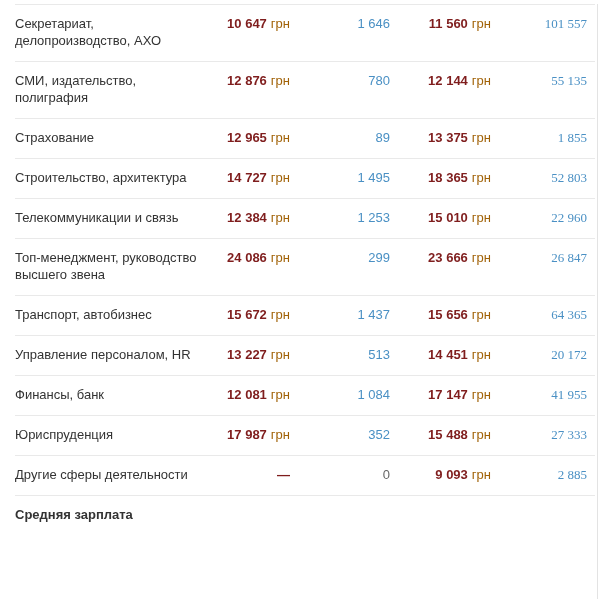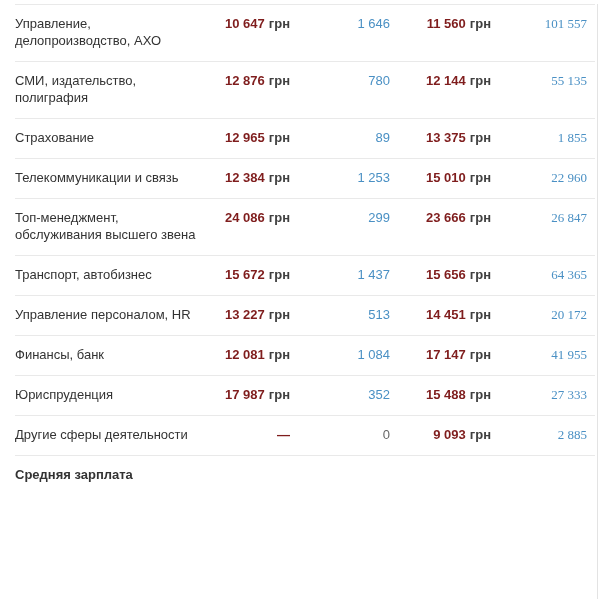--- a/index.html
+++ b/index.html
@@ -34,41 +34,41 @@
     vertical-align: top;
     padding: 10px 0 12px 0;
     font-size: 13px;
     line-height: 17px;
     color: #333333;
   }
   td.name { text-align: left; padding-right: 10px; }
   td.num  { text-align: right; white-space: nowrap; }
   td.last { padding-right: 8px; font-family: Liberation Serif, serif; }
   .val { font-weight: bold; color: #7f1d1d; }
-  .cur { font-weight: bold; color: #404040; margin-left: 4px; }
+  .cur { font-weight: normal; color: #a16207; margin-left: 4px; }
   .cur:empty { margin-left: 0; }
   .link { color: #4a90c4; cursor: pointer; margin-left: 38px; }
   .plain { color: #666666; cursor: default; }
   tr.summary td.name { font-weight: bold; }
 </style>
 </head>
 <body>
 
 <div class="panel">
   <table class="salary-table">
     <colgroup>
       <col class="c-name">
         <col class="c-sal1">
         <col class="c-cnt1">
         <col class="c-sal2">
         <col class="c-cnt2">
     </colgroup>
     <tbody>
   <tr>
-    <td class="name">Управление, делопроизводство, АХО</td>
+    <td class="name">Секретариат, делопроизводство, АХО</td>
     <td class="num"><span class="val">10 647</span><span class="cur">грн</span></td>
     <td class="num"><span class="link">1 646</span></td>
     <td class="num"><span class="val">11 560</span><span class="cur">грн</span></td>
     <td class="num last"><span class="link">101 557</span></td>
   </tr>
 
 
   <tr>
     <td class="name">СМИ, издательство, полиграфия</td>
     <td class="num"><span class="val">12 876</span><span class="cur">грн</span></td>
@@ -78,32 +78,39 @@
   </tr>
 
   <tr>
     <td class="name">Страхование</td>
     <td class="num"><span class="val">12 965</span><span class="cur">грн</span></td>
     <td class="num"><span class="link">89</span></td>
     <td class="num"><span class="val">13 375</span><span class="cur">грн</span></td>
     <td class="num last"><span class="link">1 855</span></td>
   </tr>
 
+  <tr>
+    <td class="name">Строительство, архитектура</td>
+    <td class="num"><span class="val">14 727</span><span class="cur">грн</span></td>
+    <td class="num"><span class="link">1 495</span></td>
+    <td class="num"><span class="val">18 365</span><span class="cur">грн</span></td>
+    <td class="num last"><span class="link">52 803</span></td>
+  </tr>
 
 
   <tr>
     <td class="name">Телекоммуникации и связь</td>
     <td class="num"><span class="val">12 384</span><span class="cur">грн</span></td>
     <td class="num"><span class="link">1 253</span></td>
     <td class="num"><span class="val">15 010</span><span class="cur">грн</span></td>
     <td class="num last"><span class="link">22 960</span></td>
   </tr>
 
   <tr>
-    <td class="name">Топ-менеджмент, обслуживания высшего звена</td>
+    <td class="name">Топ-менеджмент, руководство высшего звена</td>
     <td class="num"><span class="val">24 086</span><span class="cur">грн</span></td>
     <td class="num"><span class="link">299</span></td>
     <td class="num"><span class="val">23 666</span><span class="cur">грн</span></td>
     <td class="num last"><span class="link">26 847</span></td>
   </tr>
 
   <tr>
     <td class="name">Транспорт, автобизнес</td>
     <td class="num"><span class="val">15 672</span><span class="cur">грн</span></td>
     <td class="num"><span class="link">1 437</span></td>

